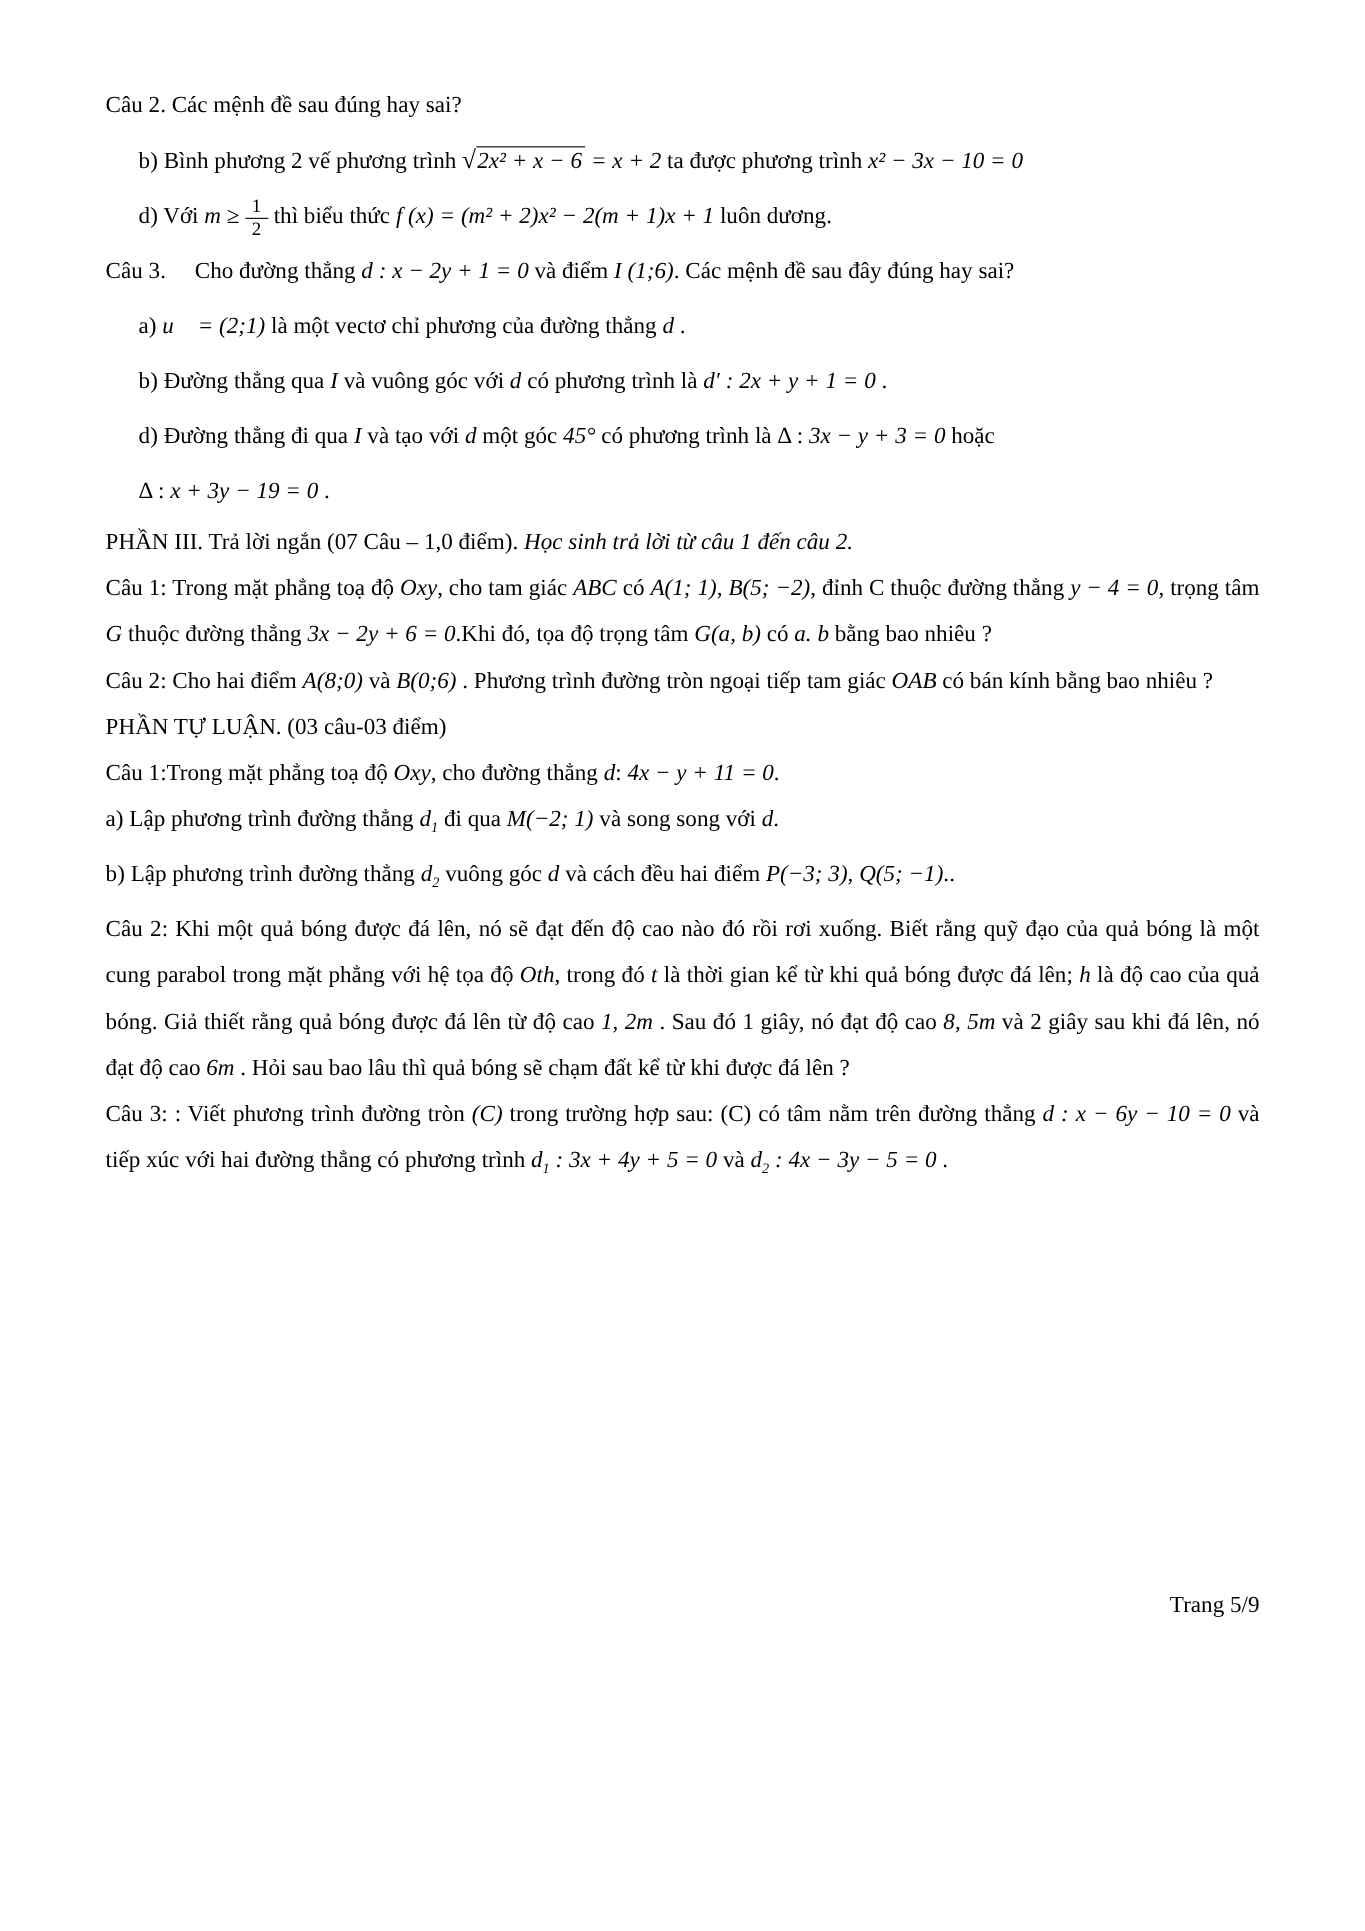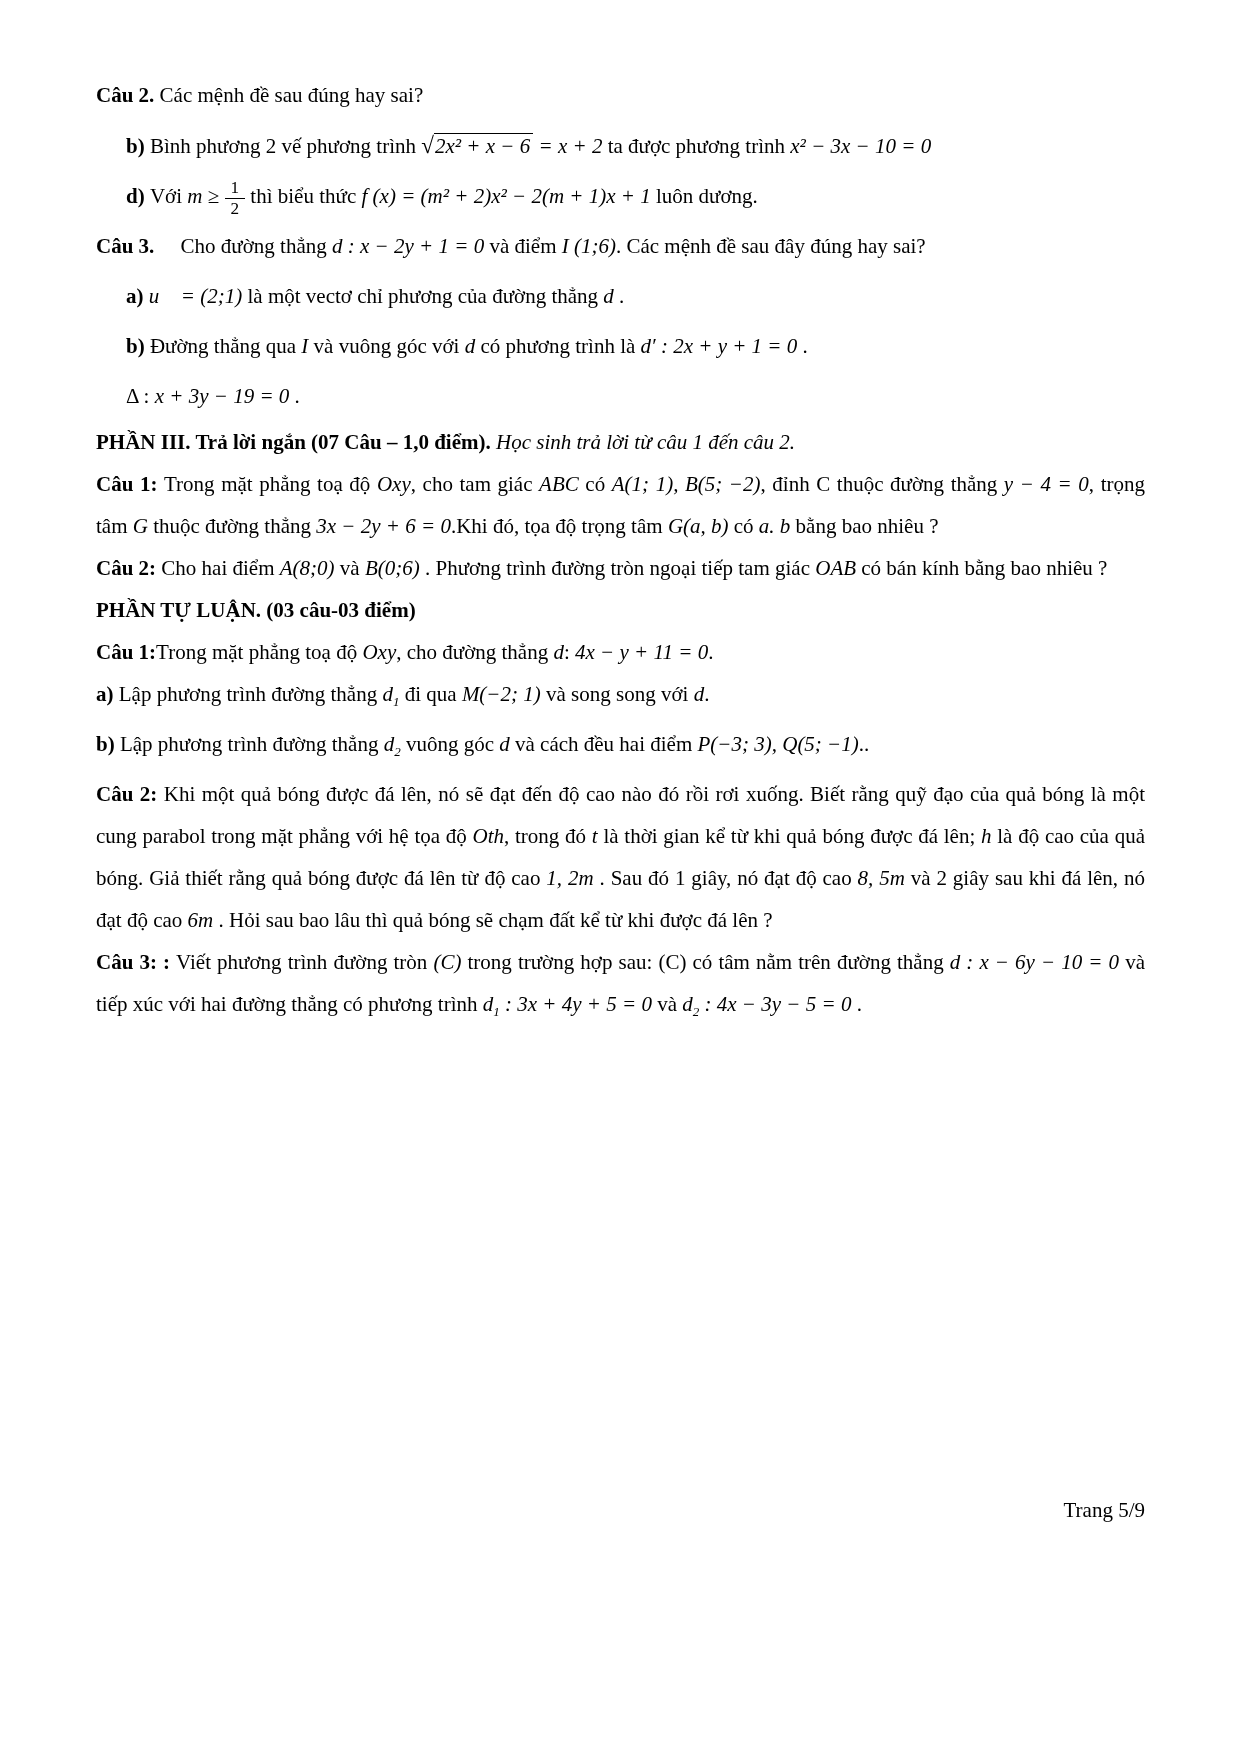--- a/index.html
+++ b/index.html
@@ -20,21 +20,21 @@
   .para {
     font-size: 21px;
     line-height: 42px;
     text-align: justify;
   }
   .para.wide { line-height: 50px; }
   .para.heading { text-align: left; }
   .para.item { padding-left: 30px; }
   .para.center { text-align: center; }
   .n  { font-weight: normal; font-style: normal; }
-  .b  { font-weight: bold; }
+  .b  { font-weight: normal; }
   .i  { font-style: italic; }
   .bi { font-weight: normal; font-style: italic; }
   .rad { white-space: nowrap; }
   .rad .rad-sign { font-style: normal; font-size: 1.1em; }
   .rad .rad-body {
     font-style: italic;
     border-top: 1.6px solid #000;
     padding: 0 3px 0 1px;
   }
   .frac {
@@ -43,39 +43,40 @@
     vertical-align: middle;
     text-align: center;
     line-height: 1.15;
     font-size: 0.82em;
   }
   .frac span { padding: 0 6px; }
   .frac .den { border-top: 1.5px solid #000; }
   sub { font-size: 0.62em; }
   .page-number {
     position: absolute;
-    top: 1498px;
+    top: 1446px;
     right: 96px;
     font-size: 21px;
   }
 </style>
 </head>
 <body>
 
 <div class="page">
   <div id="doc">
       <div class="para heading wide"><span class="b">Câu 2. </span><span class="n">Các mệnh đề sau đúng hay sai?</span></div>
       <div class="para item wide"><span class="b">b) </span><span class="n">Bình phương 2 vế phương trình </span><span class="rad"><span class="rad-sign">√</span><span class="rad-body">2x² + x − 6</span></span><span class="i"> = x + 2</span><span class="n"> ta được phương trình </span><span class="i">x² − 3x − 10 = 0</span></div>
       <div class="para item wide"><span class="b">d) </span><span class="n">Với </span><span class="i">m</span><span class="n"> ≥ </span><span class="frac">
           <span class="num">1</span>
           <span class="den">2</span>
         </span><span class="n"> thì biểu thức </span><span class="i">f (x) = (m² + 2)x² − 2(m + 1)x + 1</span><span class="n"> luôn dương.</span></div>
       <div class="para heading wide"><span class="b">Câu 3.</span><span class="n">  Cho đường thẳng </span><span class="i">d : x − 2y + 1 = 0</span><span class="n"> và điểm </span><span class="i">I (1;6)</span><span class="n">. Các mệnh đề sau đây đúng hay sai?</span></div>
       <div class="para item wide"><span class="b">a) </span><span class="i">u⃗ = (2;1)</span><span class="n"> là một vectơ chỉ phương của đường thẳng </span><span class="i">d</span><span class="n"> .</span></div>
       <div class="para item wide"><span class="b">b) </span><span class="n">Đường thẳng qua </span><span class="i">I</span><span class="n"> và vuông góc với </span><span class="i">d</span><span class="n"> có phương trình là </span><span class="i">d′ : 2x + y + 1 = 0</span><span class="n"> .</span></div>
+      <div class="para item wide"><span class="b">d) </span><span class="n">Đường thẳng đi qua </span><span class="i">I</span><span class="n"> và tạo với </span><span class="i">d</span><span class="n"> một góc </span><span class="i">45°</span><span class="n"> có phương trình là Δ : </span><span class="i">3x − y + 3 = 0</span><span class="n"> hoặc</span></div>
       <div class="para item wide"><span class="n">Δ : </span><span class="i">x + 3y − 19 = 0</span><span class="n"> .</span></div>
       <div class="para heading"><span class="b">PHẦN III. Trả lời ngắn (07 Câu – 1,0 điểm). </span><span class="bi">Học sinh trả lời từ câu 1 đến câu 2.</span></div>
       <div class="para body"><span class="b">Câu 1: </span><span class="n">Trong mặt phẳng toạ độ </span><span class="i">Oxy</span><span class="n">, cho tam giác </span><span class="i">ABC</span><span class="n"> có </span><span class="i">A(1; 1), B(5; −2)</span><span class="n">, đỉnh C thuộc đường thẳng </span><span class="i">y − 4 = 0</span><span class="n">, trọng tâm </span><span class="i">G</span><span class="n"> thuộc đường thẳng </span><span class="i">3x − 2y + 6 = 0</span><span class="n">.Khi đó, tọa độ trọng tâm </span><span class="i">G(a, b)</span><span class="n"> có </span><span class="i">a. b</span><span class="n"> bằng bao nhiêu ?</span></div>
       <div class="para body"><span class="b">Câu 2: </span><span class="n">Cho hai điểm </span><span class="i">A(8;0)</span><span class="n"> và </span><span class="i">B(0;6)</span><span class="n"> . Phương trình đường tròn ngoại tiếp tam giác </span><span class="i">OAB</span><span class="n"> có bán kính bằng bao nhiêu ?</span></div>
       <div class="para heading"><span class="b">PHẦN TỰ LUẬN. (03 câu-03 điểm)</span></div>
       <div class="para body"><span class="b">Câu 1:</span><span class="n">Trong mặt phẳng toạ độ </span><span class="i">Oxy</span><span class="n">, cho đường thẳng </span><span class="i">d</span><span class="n">: </span><span class="i">4x − y + 11 = 0</span><span class="n">.</span></div>
       <div class="para body"><span class="b">a) </span><span class="n">Lập phương trình đường thẳng </span><span class="i">d<sub>1</sub></span><span class="n"> đi qua </span><span class="i">M(−2; 1)</span><span class="n"> và song song với </span><span class="i">d</span><span class="n">.</span></div>
       <div class="para body"><span class="b">b) </span><span class="n">Lập phương trình đường thẳng </span><span class="i">d<sub>2</sub></span><span class="n"> vuông góc </span><span class="i">d</span><span class="n"> và cách đều hai điểm </span><span class="i">P(−3; 3), Q(5; −1)</span><span class="n">..</span></div>
       <div class="para body"><span class="b">Câu 2: </span><span class="n">Khi một quả bóng được đá lên, nó sẽ đạt đến độ cao nào đó rồi rơi xuống. Biết rằng quỹ đạo của quả bóng là một cung parabol trong mặt phẳng với hệ tọa độ </span><span class="i">Oth</span><span class="n">, trong đó </span><span class="i">t</span><span class="n"> là thời gian kể từ khi quả bóng được đá lên; </span><span class="i">h</span><span class="n"> là độ cao của quả bóng. Giả thiết rằng quả bóng được đá lên từ độ cao </span><span class="i">1, 2m</span><span class="n"> . Sau đó 1 giây, nó đạt độ cao </span><span class="i">8, 5m</span><span class="n"> và 2 giây sau khi đá lên, nó đạt độ cao </span><span class="i">6m</span><span class="n"> . Hỏi sau bao lâu thì quả bóng sẽ chạm đất kể từ khi được đá lên ?</span></div>
       <div class="para body"><span class="b"> Câu 3: : </span><span class="n">Viết phương trình đường tròn </span><span class="i">(C)</span><span class="n"> trong trường hợp sau: (C) có tâm nằm trên đường thẳng </span><span class="i">d : x − 6y − 10 = 0</span><span class="n"> và tiếp xúc với hai đường thẳng có phương trình </span><span class="i">d<sub>1</sub></span><span class="i"> : 3x + 4y + 5 = 0</span><span class="n"> và </span><span class="i">d<sub>2</sub></span><span class="i"> : 4x − 3y − 5 = 0</span><span class="n"> .</span></div>

